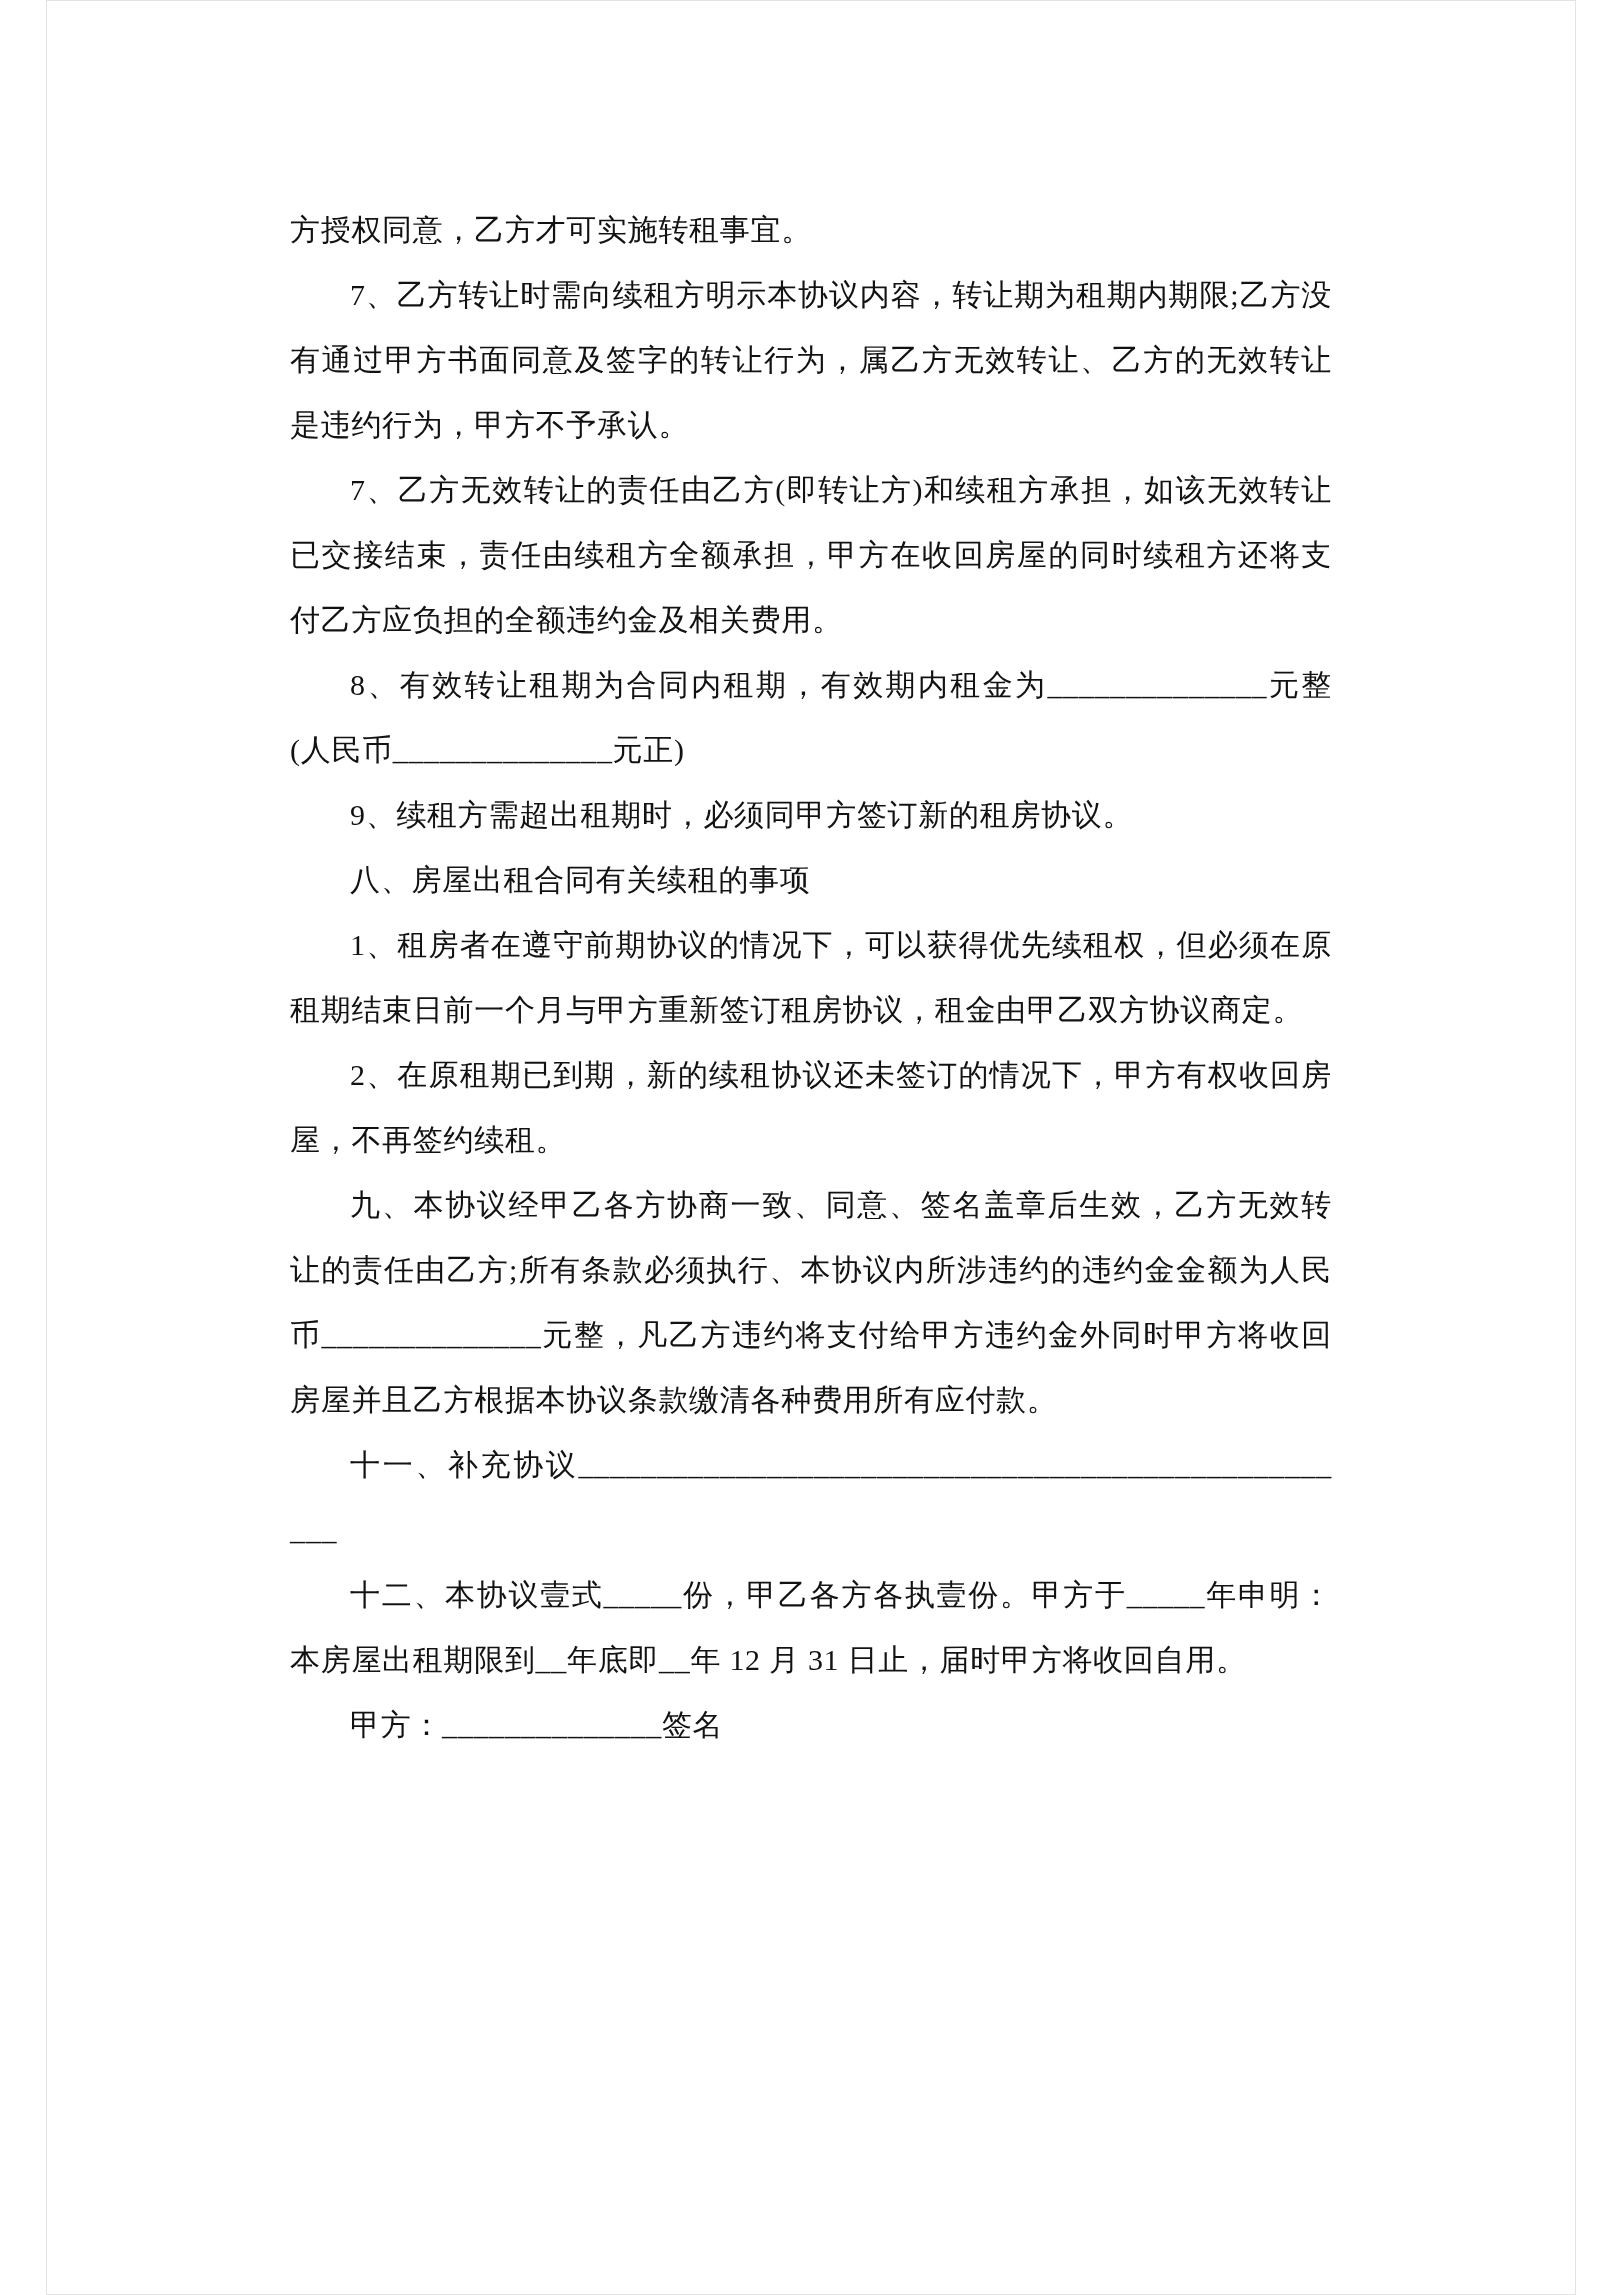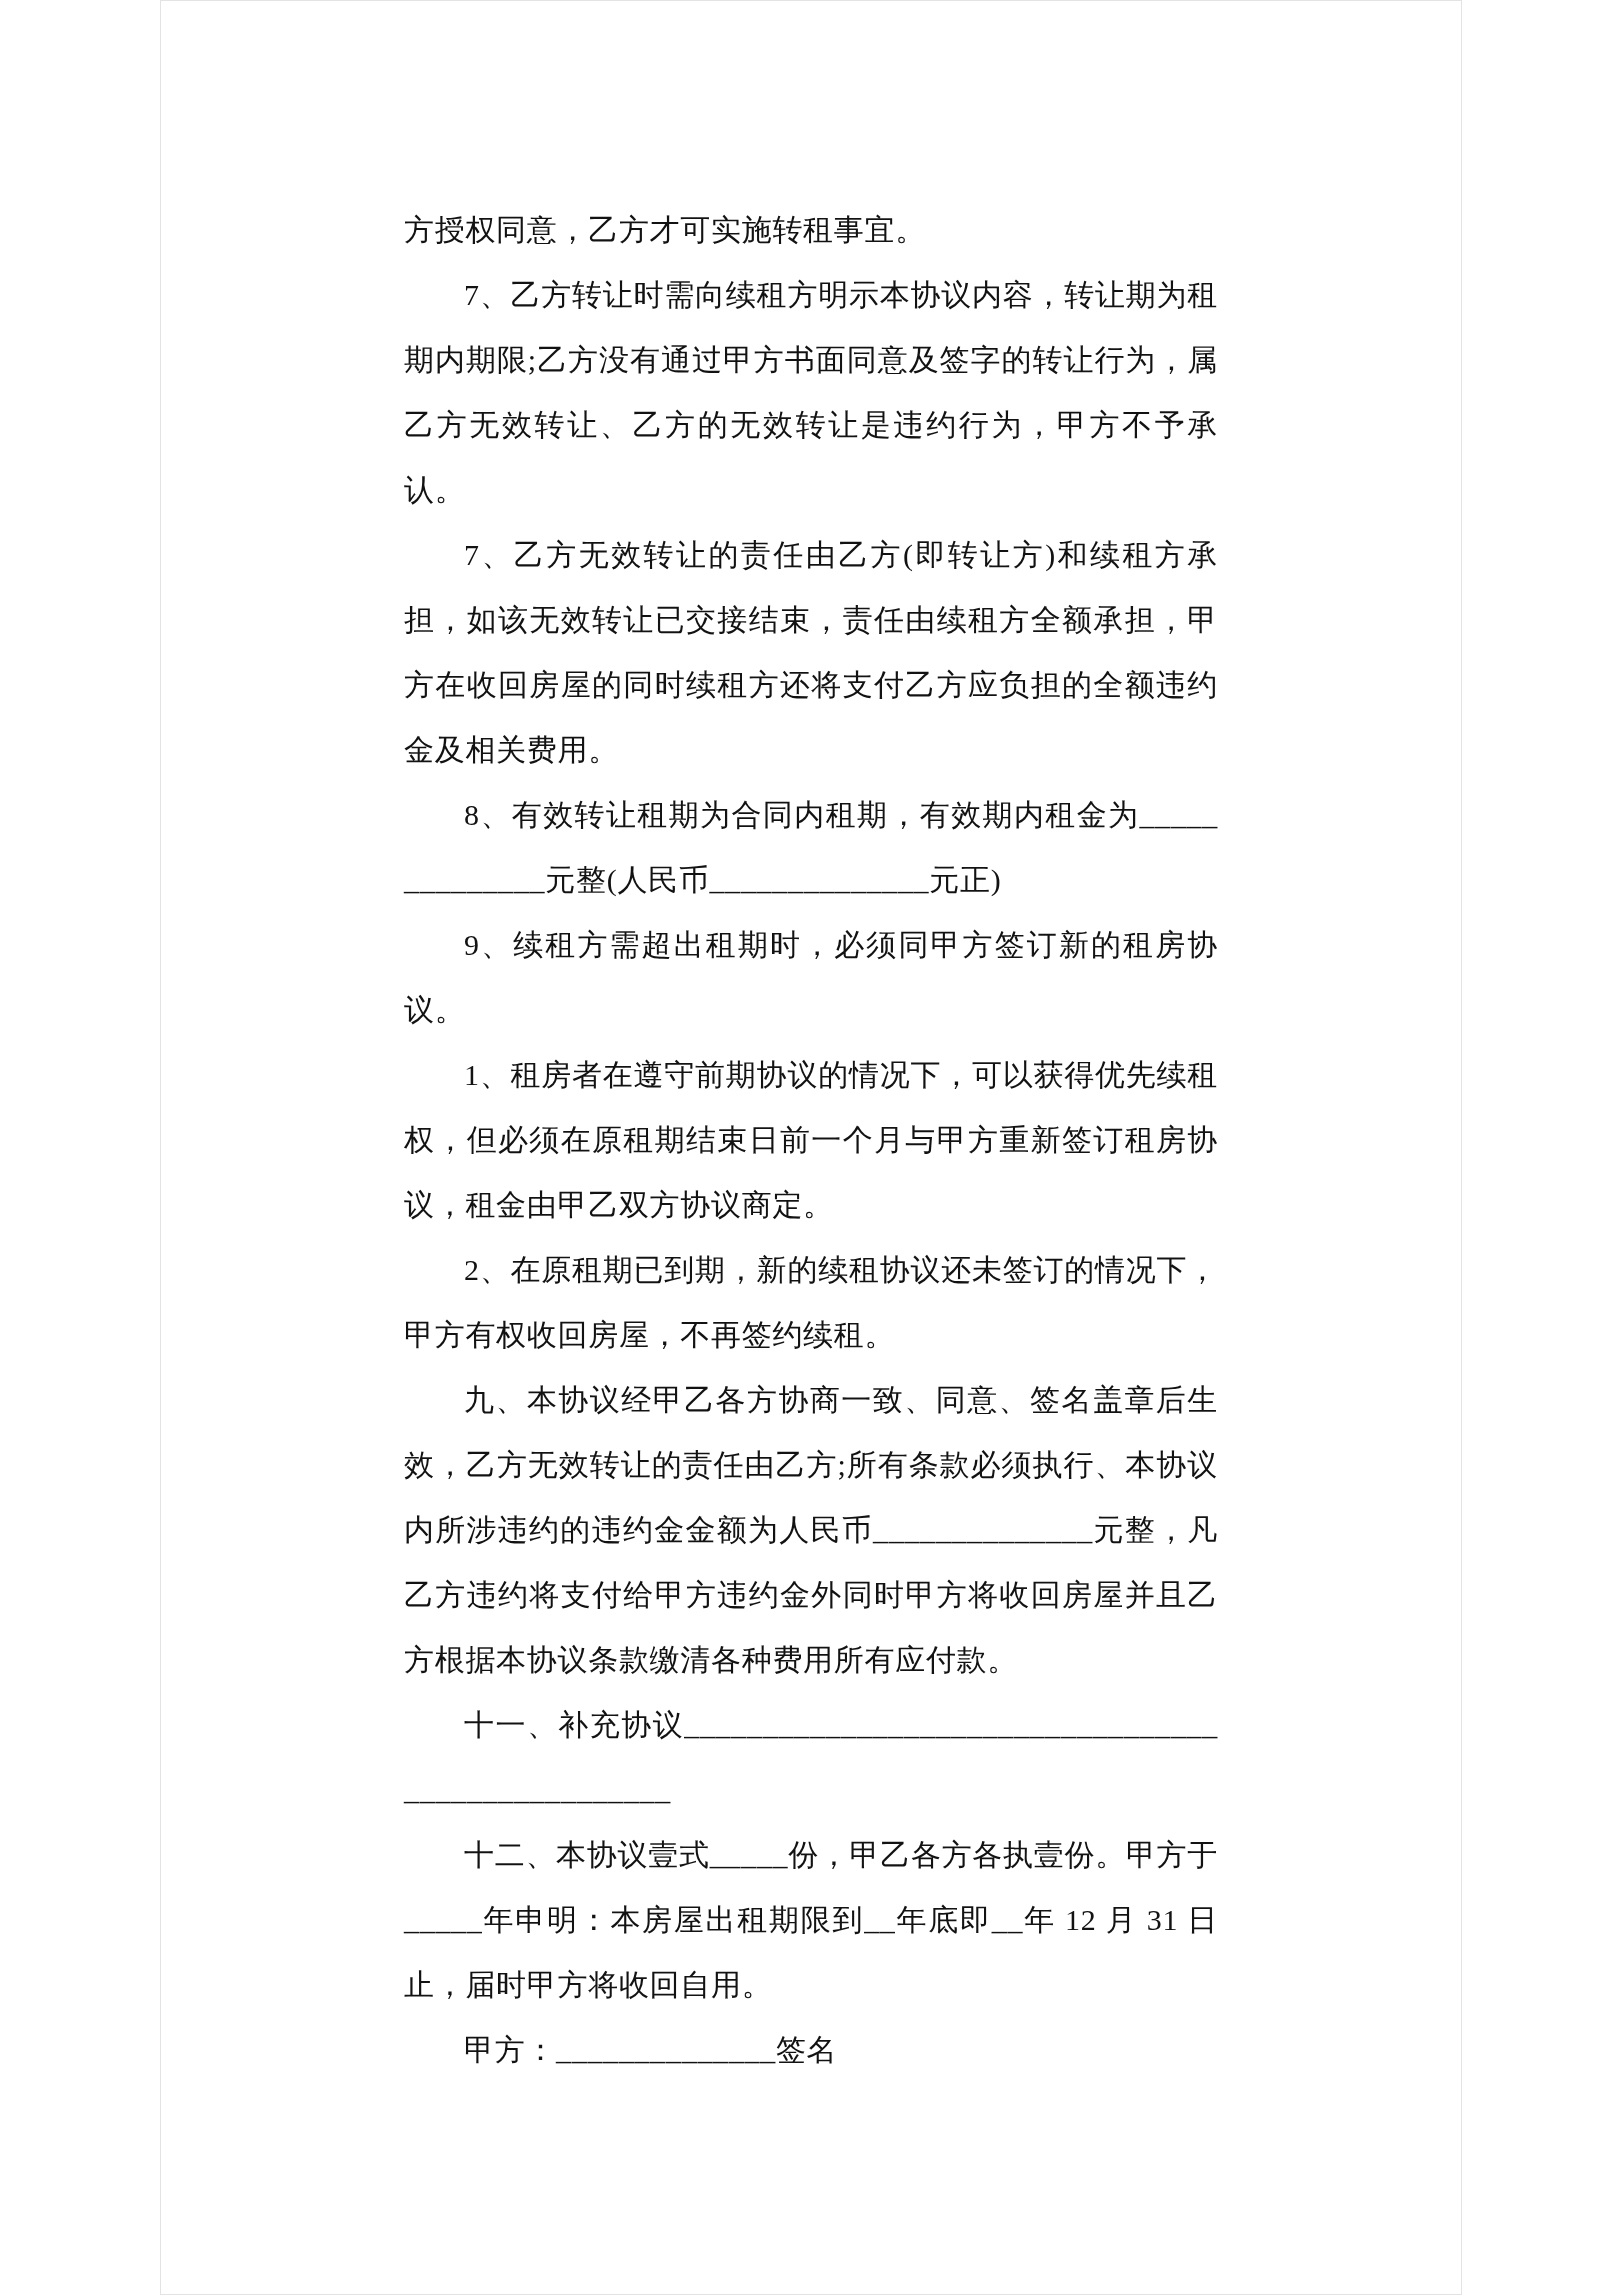--- a/index.html
+++ b/index.html
@@ -2,21 +2,21 @@
 <html style="font-size:10.5px"><head>
 <meta charset="utf-8">
 <style>
   html, body {
     margin: 0;
     padding: 0;
     background: #ffffff;
   }
   .page {
     position: relative;
-    width: 1302px;
+    width: 1530px;
     height: 2295px;
     margin: 0 auto;
     background: #ffffff;
     box-sizing: border-box;
     border: 1.3px solid #e3e3e3;
     overflow: hidden;
     font-family: "Liberation Serif", "DejaVu Serif", serif;
     color: #121212;
   }
   .doc-body {
@@ -46,20 +46,21 @@
 </head>
 <body>
 
 <div class="page">
   <div class="doc-body" id="doc-body">
       <p class="">方授权同意，乙方才可实施转租事宜。</p>
       <p class="indent">7、乙方转让时需向续租方明示本协议内容，转让期为租期内期限;乙方没有通过甲方书面同意及签字的转让行为，属乙方无效转让、乙方的无效转让是违约行为，甲方不予承认。</p>
       <p class="indent">7、乙方无效转让的责任由乙方(即转让方)和续租方承担，如该无效转让已交接结束，责任由续租方全额承担，甲方在收回房屋的同时续租方还将支付乙方应负担的全额违约金及相关费用。</p>
       <p class="indent">8、有效转让租期为合同内租期，有效期内租金为______________元整(人民币______________元正)</p>
       <p class="indent">9、续租方需超出租期时，必须同甲方签订新的租房协议。</p>
+      <p class="indent">八、房屋出租合同有关续租的事项</p>
       <p class="indent">1、租房者在遵守前期协议的情况下，可以获得优先续租权，但必须在原租期结束日前一个月与甲方重新签订租房协议，租金由甲乙双方协议商定。</p>
       <p class="indent">2、在原租期已到期，新的续租协议还未签订的情况下，甲方有权收回房屋，不再签约续租。</p>
       <p class="indent">九、本协议经甲乙各方协商一致、同意、签名盖章后生效，乙方无效转让的责任由乙方;所有条款必须执行、本协议内所涉违约的违约金金额为人民币______________元整，凡乙方违约将支付给甲方违约金外同时甲方将收回房屋并且乙方根据本协议条款缴清各种费用所有应付款。</p>
       <p class="indent">十一、补充协议___________________________________________________</p>
       <p class="indent">十二、本协议壹式_____份，甲乙各方各执壹份。甲方于_____年申明：本房屋出租期限到__年底即__年 12 月 31 日止，届时甲方将收回自用。</p>
       <p class="indent">甲方：______________签名</p>
     </div>
 </div>
 
 

